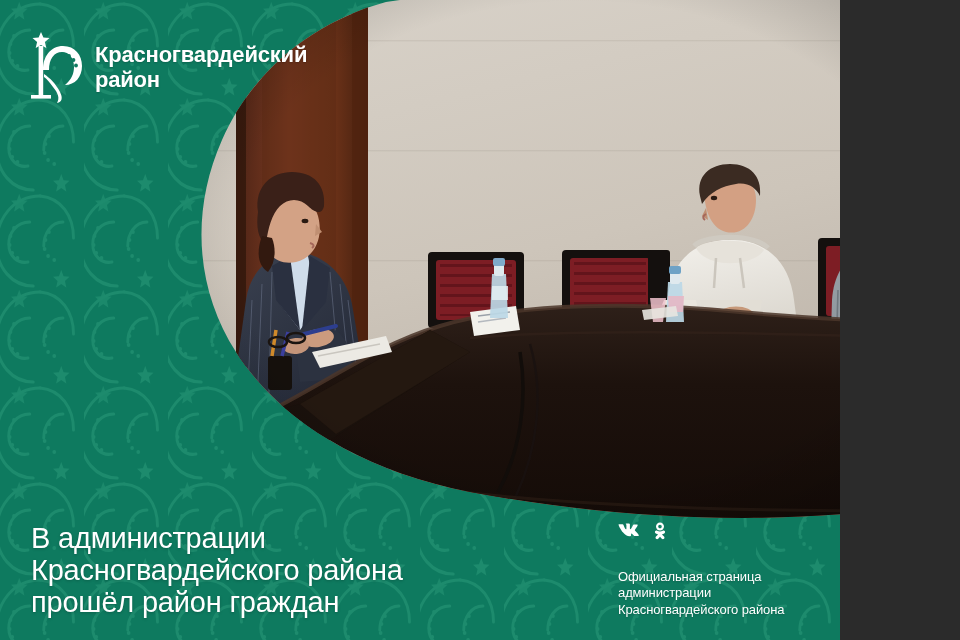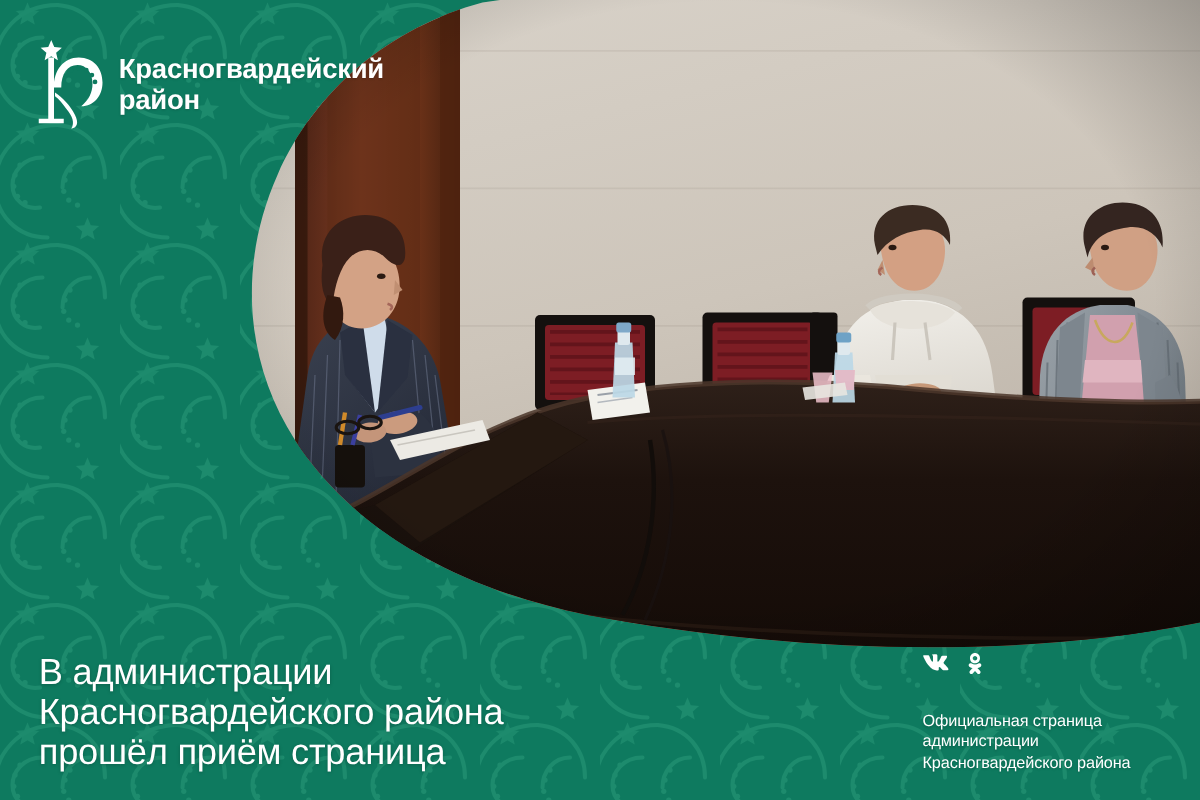--- a/index.html
+++ b/index.html
@@ -1,20 +1,20 @@
 <!DOCTYPE html>
 <html lang="ru"><head>
 <meta charset="utf-8">
 <style>
   html,body{margin:0;padding:0;background:#2b2b2b;}
   body{font-family:"Liberation Sans",sans-serif;}
 
   #card{
     position:relative;
-    width:960px;height:640px;
+    width:840px;height:640px;
     overflow:hidden;
     background:#15803d;
     user-select:none;
   }
 
   
   #pattern{
     position:absolute;inset:0;
     z-index:1;
   }
@@ -480,21 +480,21 @@
           </g>
         </g>
       </svg>
     </span>
     <div id="logo-text">Красногвардейский
 район</div>
   </div>
 
   <div id="headline">В администрации
 Красногвардейского района
-прошёл приём страница</div>
+прошёл район граждан</div>
 
   <div id="social">
     <div id="social-icons">
       <span>
         <svg width="26" height="16" viewBox="0 0 26 16" xmlns="http://www.w3.org/2000/svg">
           <path fill="#ffffff" d="M0.6 1.2h4.0c0.5 0 0.7 0.3 0.9 0.8 0.7 2.1 1.9 4.3 2.5 4.3 0.3 0 0.4-0.2 0.4-0.9V2.2c-0.1-1-0.6-1.1-0.9-1.2 0.4-0.5 1.1-0.6 2.6-0.6 1.4 0 1.8 0.2 1.8 1.2v4c0 0.5 0.2 0.7 0.4 0.7 0.4 0 0.9-0.6 1.8-2.2 0.5-1 0.9-2 0.9-2 0.2-0.4 0.4-0.6 0.9-0.6h2.9c0.9 0 1 0.5 0.8 1.1-0.4 1.2-2.5 4-2.5 4-0.3 0.5-0.4 0.7 0 1.2 0.3 0.4 1.1 1.1 1.7 1.8 1 1.1 1.7 2 1.9 2.6 0.2 0.6-0.1 0.9-0.7 0.9h-2.9c-0.7 0-1.1-0.4-1.9-1.2-0.6-0.6-1.3-1.4-1.7-1.4-0.3 0-0.5 0.2-0.5 0.9v1.1c0 0.5-0.2 0.8-1.5 0.8-2.2 0-4.6-1.3-6.4-3.7C2.3 6.2 0.6 2.2 0.6 1.9c0-0.4 0.1-0.7 0-0.7z"></path>
           <path fill="#ffffff" d="M21.5 0.5c1.9 0 3.4 1.5 3.4 3.4 0 1.3-0.7 2.4-1.8 3 1.3 0.4 2.3 1.5 2.3 2.9 0 1.9-1.7 3.3-3.9 3.3-2.2 0-3.9-1.4-3.9-3.3 0-1.4 0.9-2.5 2.3-2.9-1.1-0.6-1.8-1.7-1.8-3 0-1.9 1.5-3.4 3.4-3.4z" opacity="0"></path>
         </svg>
       </span>
       <span>

